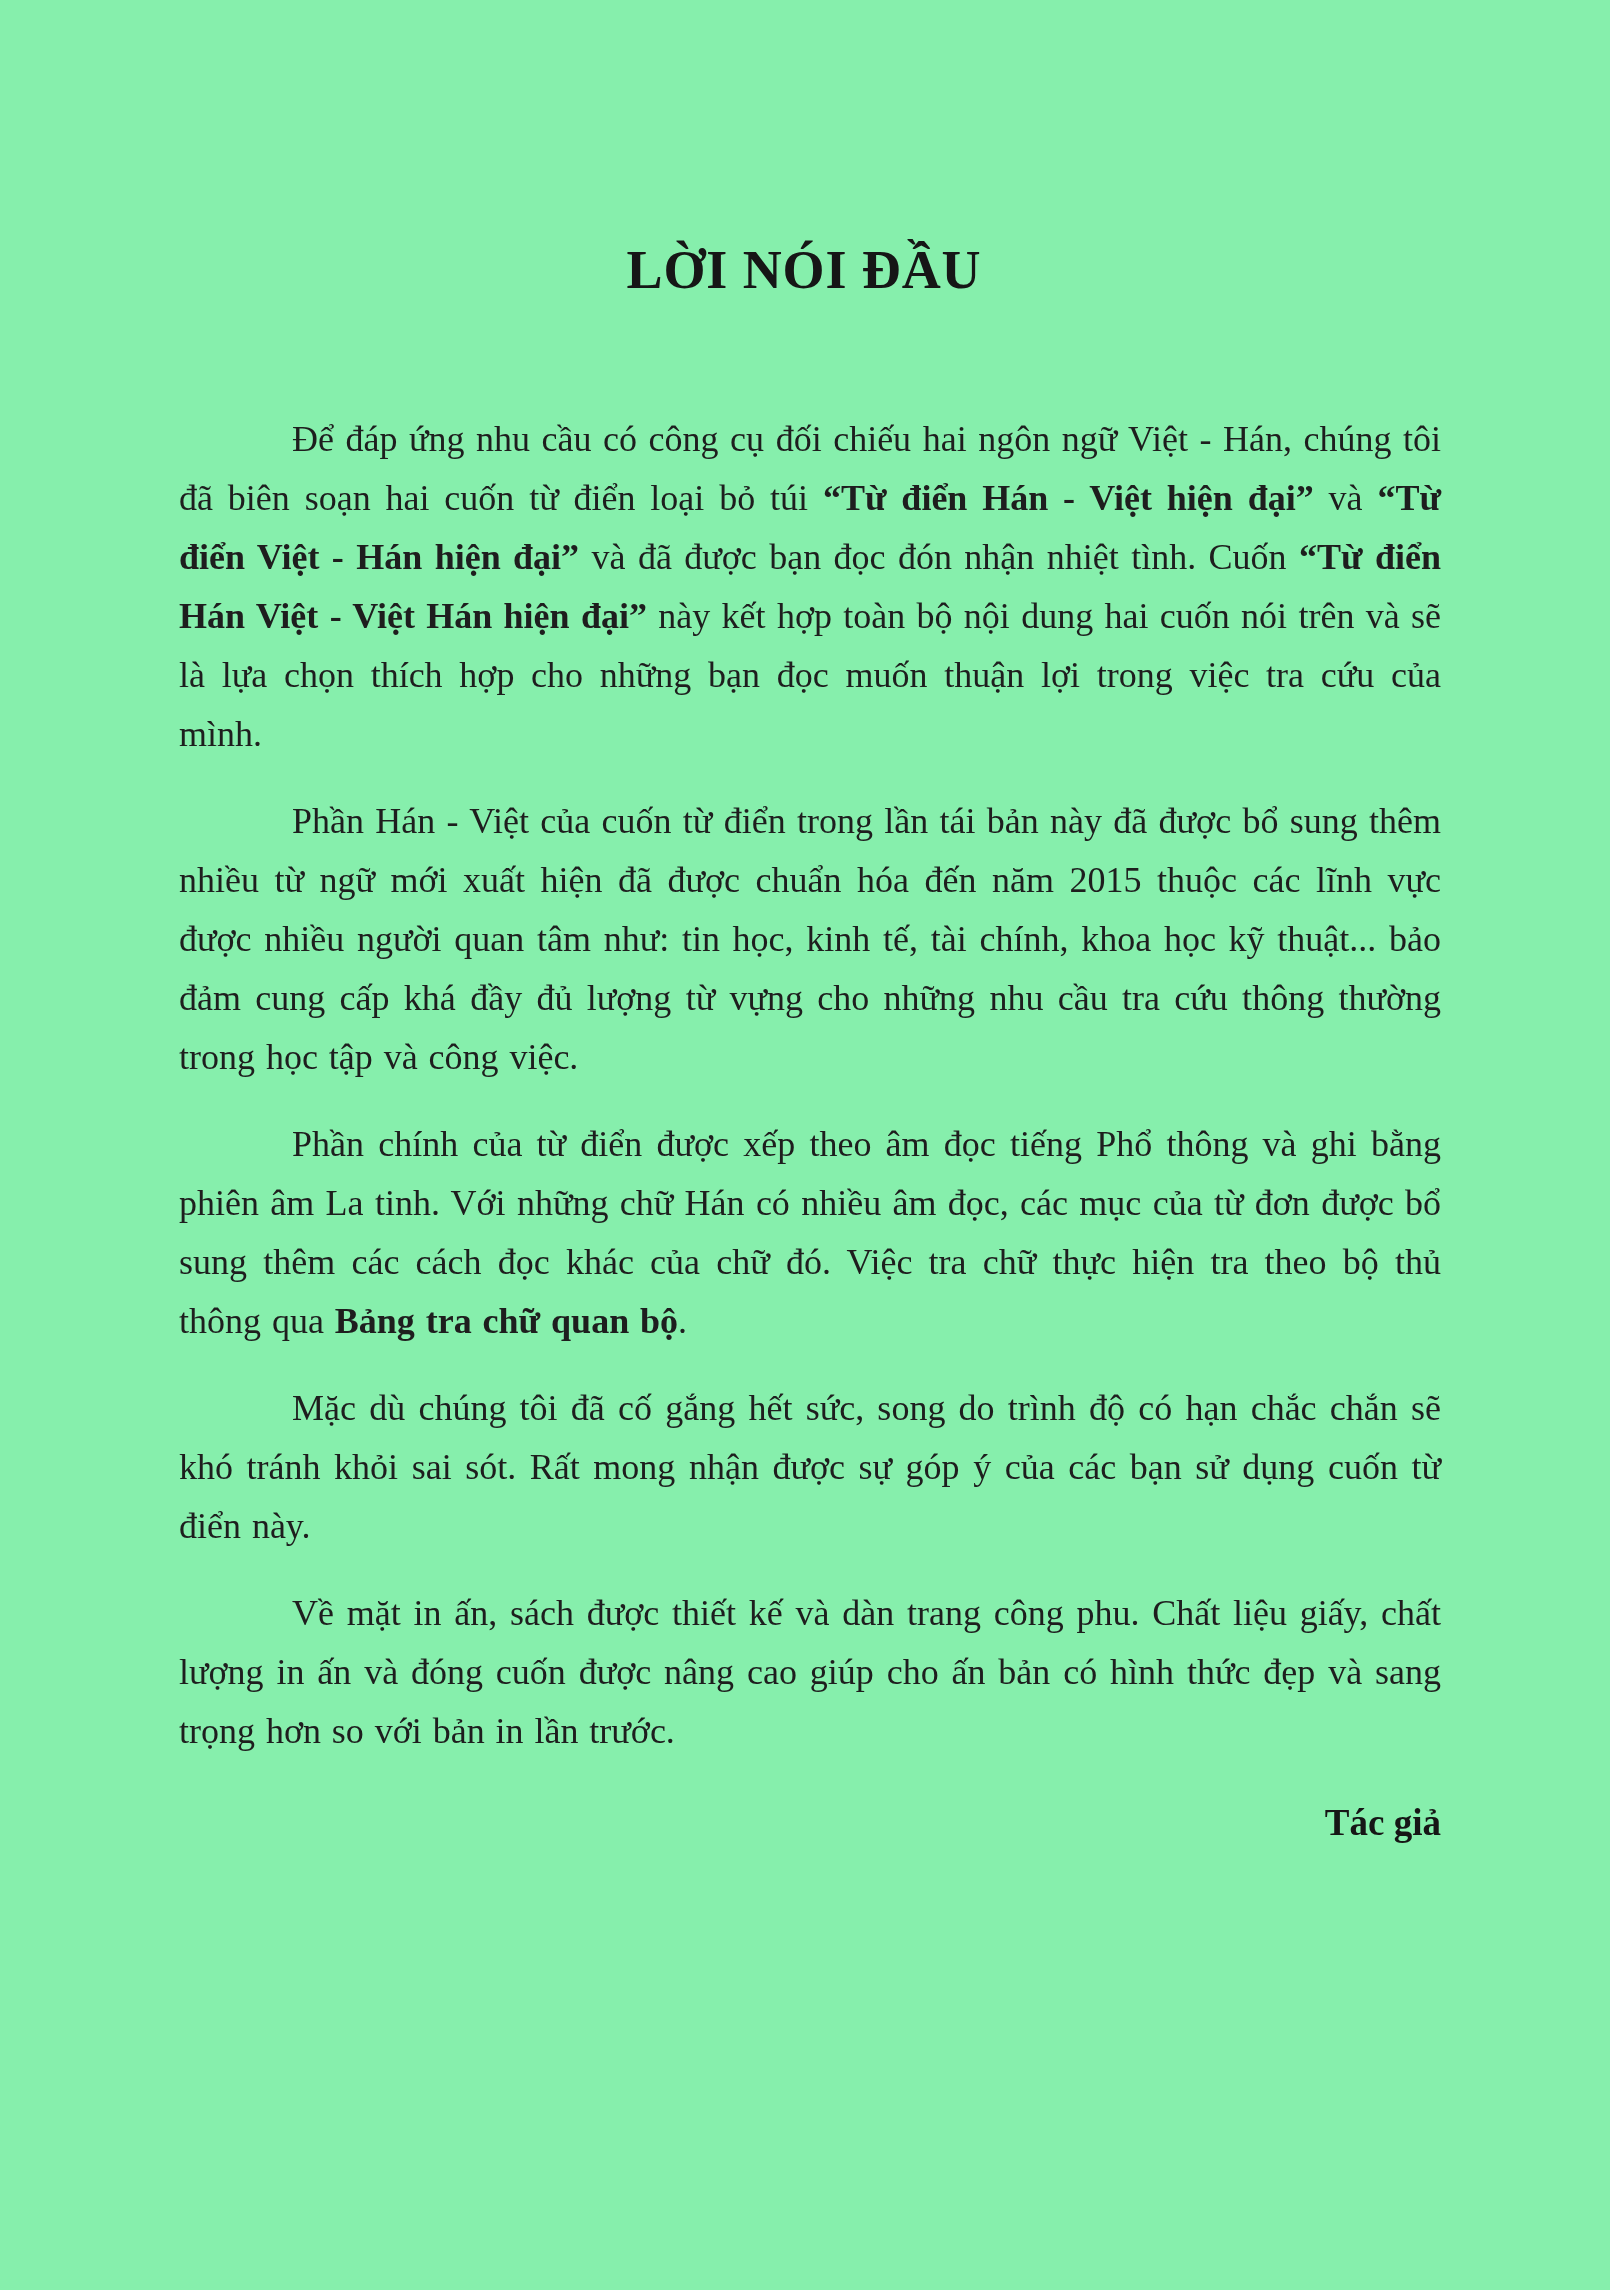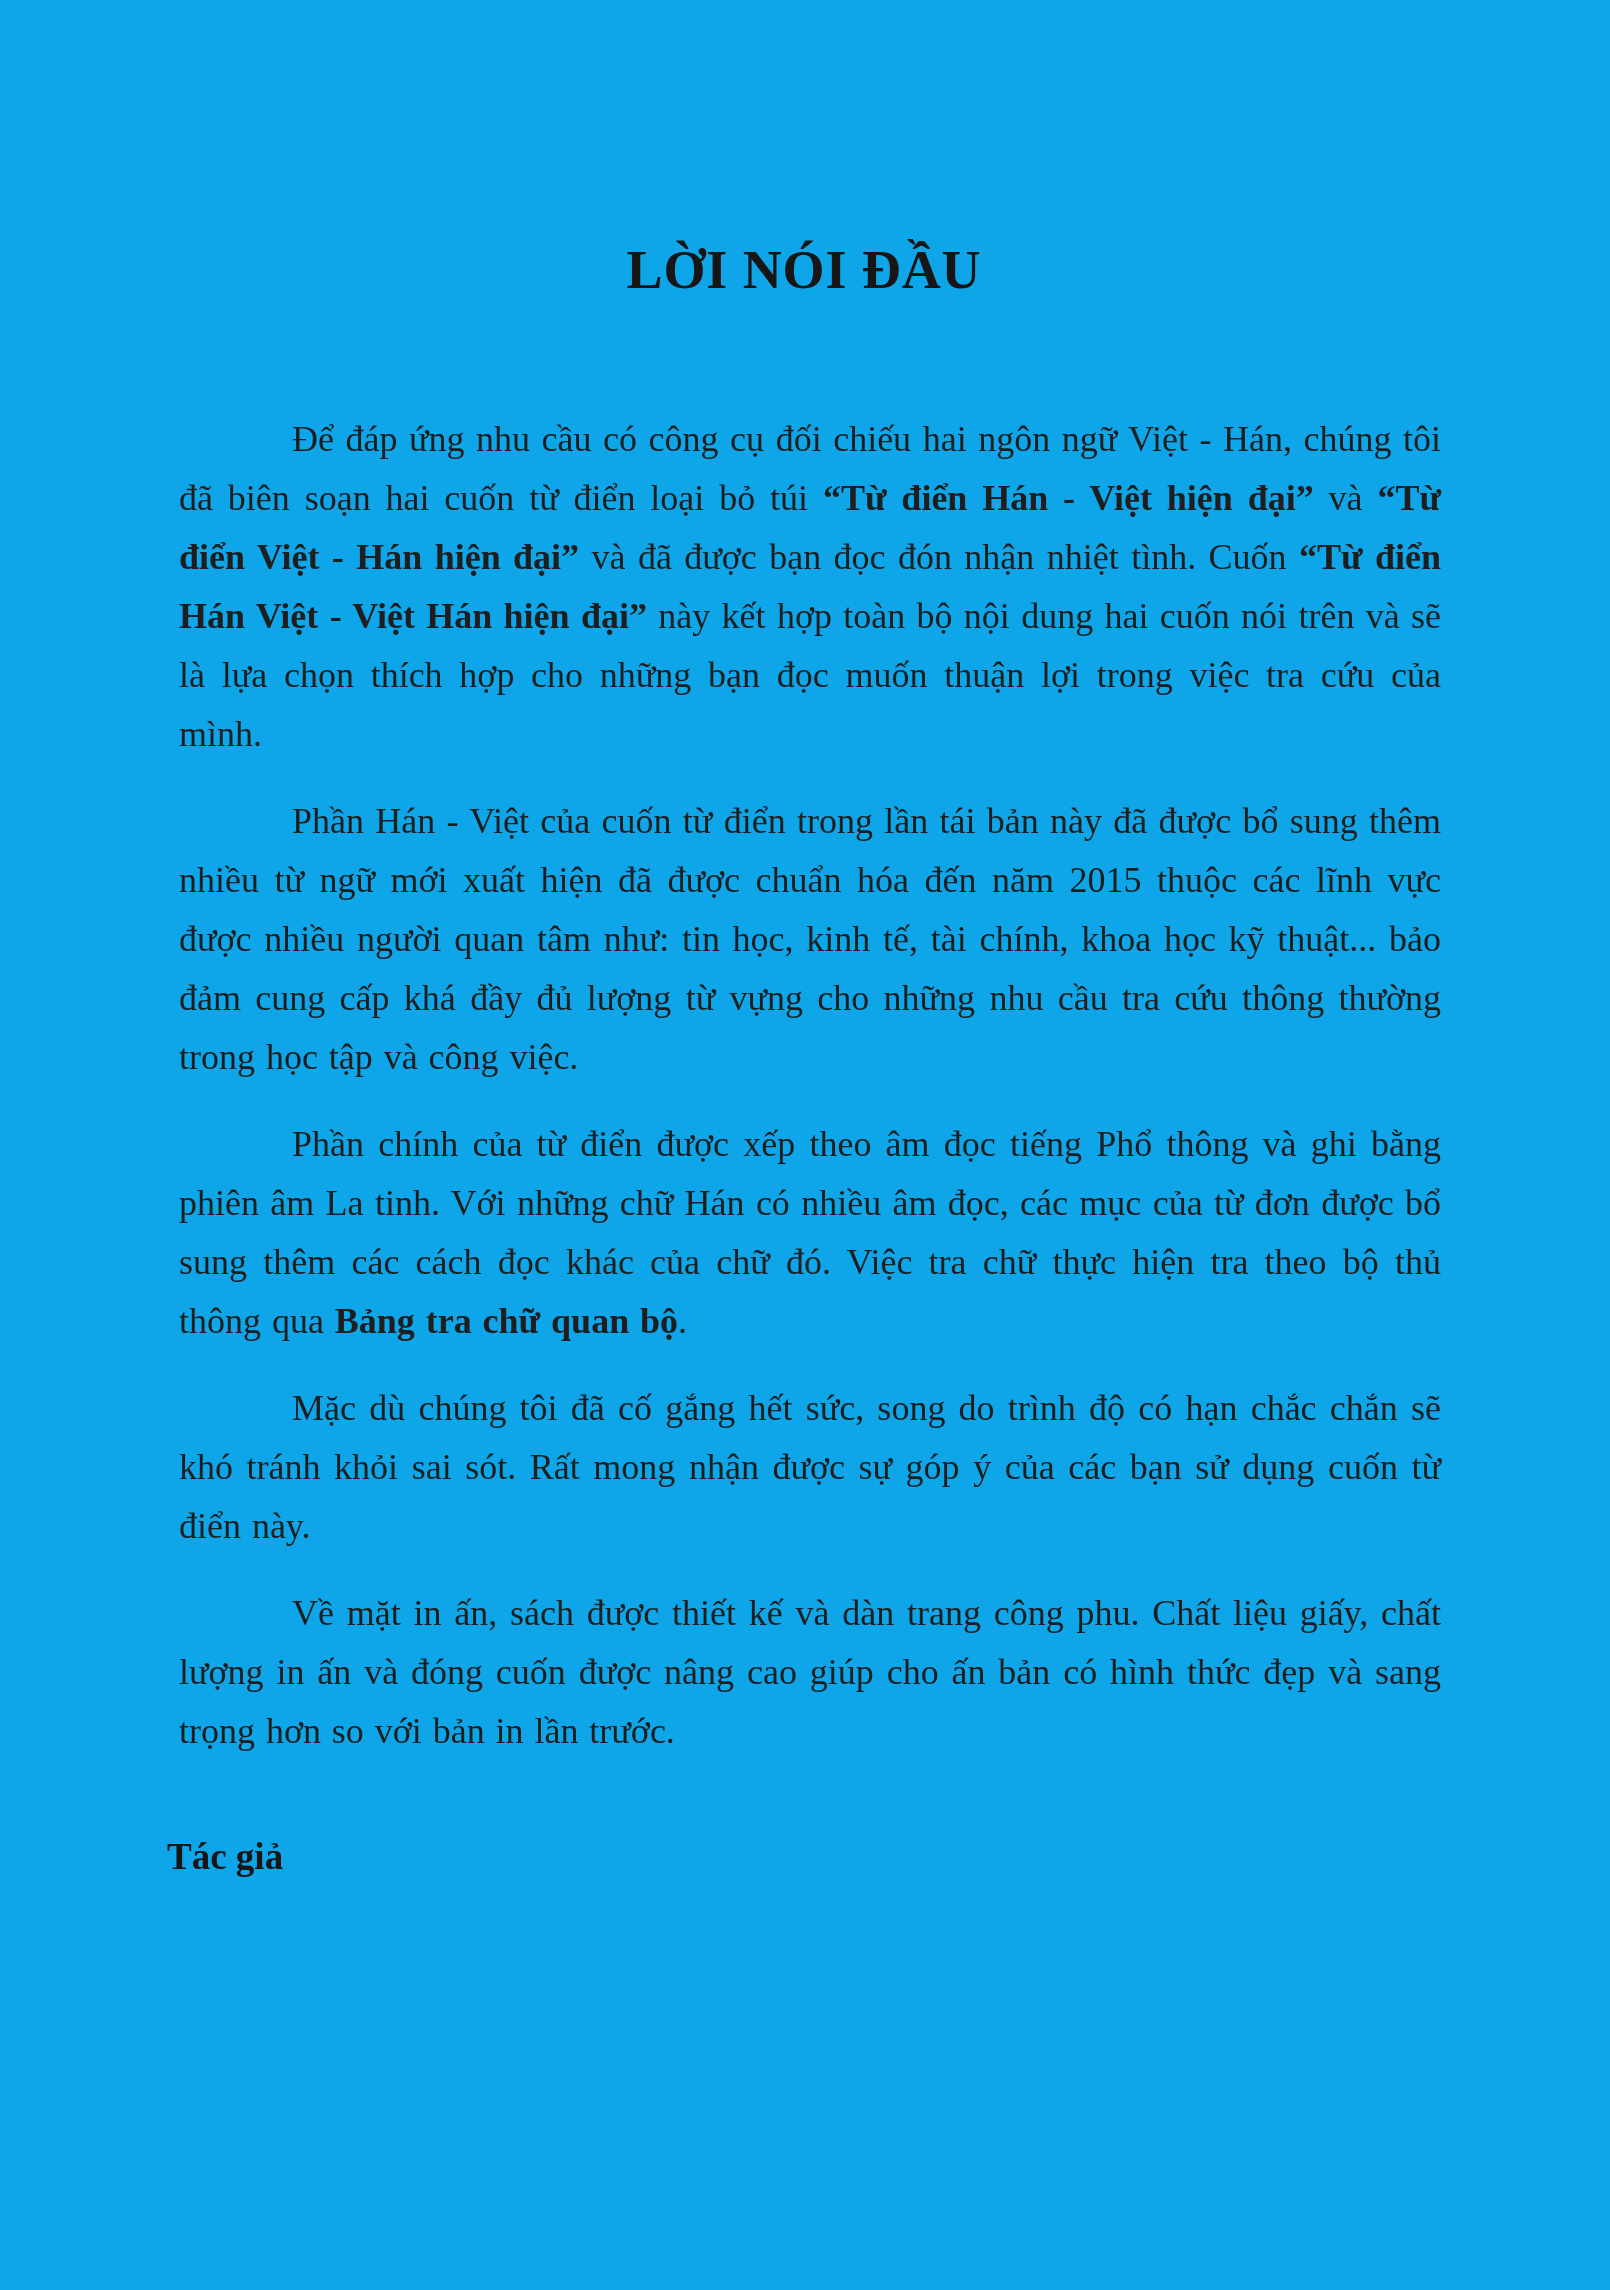--- a/index.html
+++ b/index.html
@@ -5,21 +5,21 @@
   html, body {
     margin: 0;
     padding: 0;
     background: #e8e8e8;
   }
   .page {
     position: relative;
     width: 1610px;
     height: 2290px;
     margin: 0 auto;
-    background: #0ea5e9;
+    background: #86efac;
     box-sizing: border-box;
     padding: 239px 169px 0 167px;
     color: #1e1e1e;
     font-family: "Liberation Serif", "DejaVu Serif", serif;
   }
   .doc-title {
     text-align: center;
     font-size: 54px;
     font-weight: bold;
     letter-spacing: 0.9px;
@@ -31,22 +31,22 @@
     line-height: 59px;
     text-align: justify;
     text-indent: 113px;
     margin: 0 0 28px 12px;
     word-spacing: 1.9px;
   }
   .doc-body p.para b {
     font-weight: bold;
   }
   .signature {
-    margin-top: 74px;
-    text-align: left;
+    margin-top: 40px;
+    text-align: right;
     font-size: 37px;
     font-weight: bold;
     color: #161616;
   }
 </style>
 </head>
 <body>
 
 <div class="page">
   <h1 class="doc-title">LỜI NÓI ĐẦU</h1>

